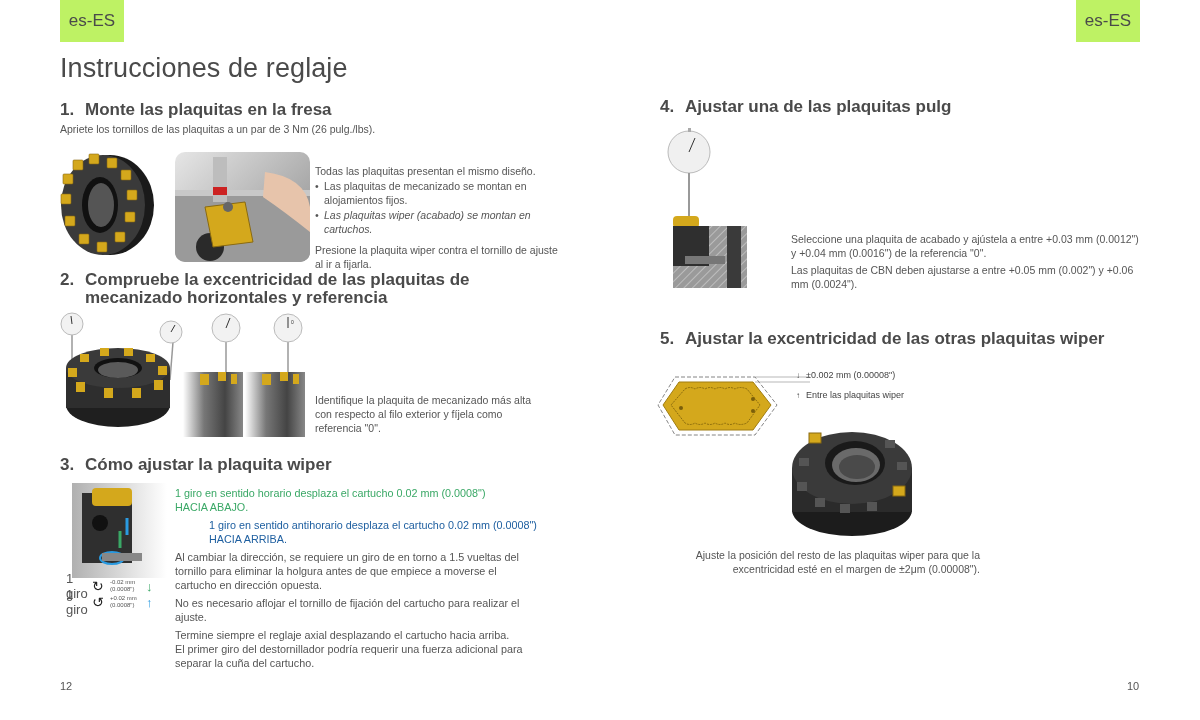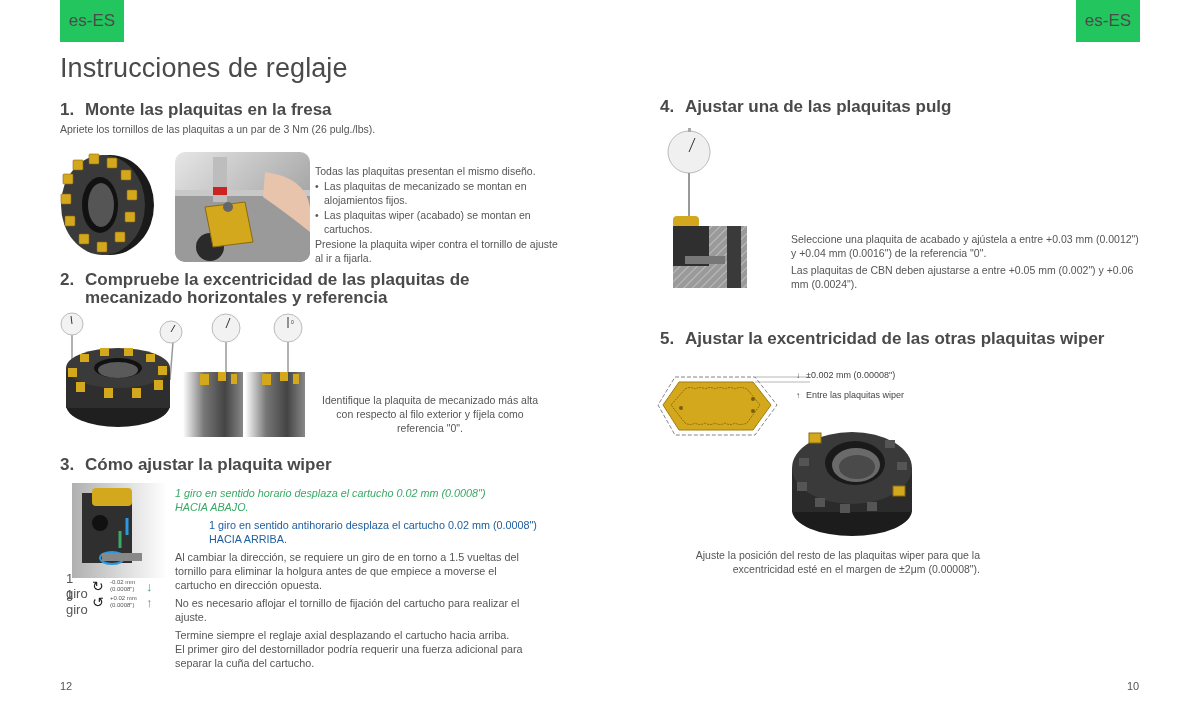--- a/index.html
+++ b/index.html
@@ -1,19 +1,19 @@
 <!DOCTYPE html>
 <html><head>
 <meta charset="utf-8">
 <style>
   * { margin: 0; padding: 0; box-sizing: border-box; }
   html, body { width: 1200px; height: 720px; background: #ffffff; overflow: hidden; }
   body { font-family: "Liberation Sans", "DejaVu Sans", sans-serif; color: #4a4a4a; position: relative; }
   .abs { position: absolute; }
-  .lang-tag { background: #22c55e; color: #4a4a4a; font-size: 17px; height: 42px; width: 64px; display: flex; align-items: center; justify-content: center; top: 0; }
+  .lang-tag { background: #bef264; color: #4a4a4a; font-size: 17px; height: 42px; width: 64px; display: flex; align-items: center; justify-content: center; top: 0; }
   .page-title { left: 60px; top: 53px; font-size: 27px; color: #4a4a4a; font-weight: normal; letter-spacing: 0.1px; }
   .h2 { font-size: 17px; font-weight: bold; color: #4a4a4a; line-height: 18px; }
   .h2 .num { display: inline-block; width: 25px; }
   .h2 .cont { padding-left: 25px; display: block; }
   .body-txt { font-size: 10.5px; color: #555; line-height: 14px; }
   .body-txt p { margin-bottom: 3px; }
   .bullets { list-style: none; padding-left: 0; }
   .bullets li { position: relative; padding-left: 9px; }
   .bullets li::before { content: "•"; position: absolute; left: 0; top: 0; }
   .green { color: #3aa866; }
@@ -69,21 +69,21 @@
     <polygon points="30,55 70,50 78,90 38,95" fill="#d4a81c" stroke="#8a6a10"></polygon>
     <circle cx="53" cy="55" r="5" fill="#666"></circle>
     <path d="M90 20 Q130 25 135 55 L135 80 Q110 60 88 45 Z" fill="#e7c4ab"></path>
   </svg>
 </div>
 
 <div class="abs body-txt" style="left:315px; top:164px; width:250px;">
   <p style="margin-bottom:1px;">Todas las plaquitas presentan el mismo diseño.</p>
   <ul class="bullets" style="margin-bottom:1px;">
     <li style="margin-bottom:1px;">Las plaquitas de mecanizado se montan en alojamientos fijos.</li>
-    <li style="margin-bottom:1px;">Las plaquitas wiper (acabado) se montan en cartuchos.</li>
+    <li style="margin-bottom:7px;font-style:italic;">Las plaquitas wiper (acabado) se montan en cartuchos.</li>
   </ul>
   <p>Presione la plaquita wiper contra el tornillo de ajuste al ir a fijarla.</p>
 </div>
 
 <div class="abs h2" style="left:60px; top:271px; width:520px;">
   <span class="num">2.</span><span>Compruebe la excentricidad de las plaquitas de</span>
   <span class="cont">mecanizado horizontales y referencia</span>
 </div>
 
 <div class="abs" style="left:58px; top:310px; width:250px; height:130px;">
@@ -143,21 +143,21 @@
       <rect x="142" y="64" width="9" height="11"></rect>
         <rect x="160" y="62" width="8" height="9"></rect>
         <rect x="173" y="64" width="6" height="10"></rect>
       <rect x="204" y="64" width="9" height="11"></rect>
         <rect x="222" y="62" width="8" height="9"></rect>
         <rect x="235" y="64" width="6" height="10"></rect>
     </g>
   </svg>
 </div>
 
-<div class="abs body-txt" style="left:315px; top:393px; width:230px;text-align:center;">Identifique la plaquita de mecanizado más alta con respecto al filo exterior y fíjela como referencia "0".</div>
+<div class="abs body-txt" style="left:315px; top:393px; width:230px;">Identifique la plaquita de mecanizado más alta con respecto al filo exterior y fíjela como referencia "0".</div>
 
 <div class="abs h2" style="left:60px; top:456px;">
   <span class="num">3.</span><span>Cómo ajustar la plaquita wiper</span>
 </div>
 
 <div class="abs" style="left:72px; top:483px; width:95px; height:95px;">
   <svg width="95" height="95" viewBox="0 0 95 95">
     <defs>
       <linearGradient id="cbg" x1="0" x2="1">
           <stop offset="0" stop-color="#b0b0b0"></stop>
@@ -191,21 +191,21 @@
     <span style="font-size:14px; color:#222; width:18px; line-height:14px;">↺</span>
     <span class="tiny" style="width:36px;">
       <span>+0.02 mm</span><br>
       <span>(0.0008")</span>
     </span>
     <span style="color:#2a9ae0; font-size:13px; font-weight:bold;">↑</span>
   </div>
 </div>
 
 <div class="abs body-txt" style="left:175px; top:486px; width:375px; font-size:10.8px;">
-  <p class="green" style="margin-bottom:4px;font-style:italic;">
+  <p class="green" style="margin-bottom:4px;">
     <span>1 giro en sentido horario desplaza el cartucho 0.02 mm (0.0008")</span><br>
     <span>HACIA ABAJO.</span>
   </p>
   <p class="blue" style="margin-bottom:4px;">
     <span>1 giro en sentido antihorario desplaza el cartucho 0.02 mm (0.0008")</span><br>
     <span>HACIA ARRIBA.</span>
   </p>
   <p style="margin-bottom:4px; width:365px;">Al cambiar la dirección, se requiere un giro de en torno a 1.5 vueltas del tornillo para eliminar la holgura antes de que empiece a moverse el cartucho en dirección opuesta.</p>
   <p style="margin-bottom:4px; width:365px;">No es necesario aflojar el tornillo de fijación del cartucho para realizar el ajuste.</p>
   <p style="margin-bottom:0;">Termine siempre el reglaje axial desplazando el cartucho hacia arriba.</p>

